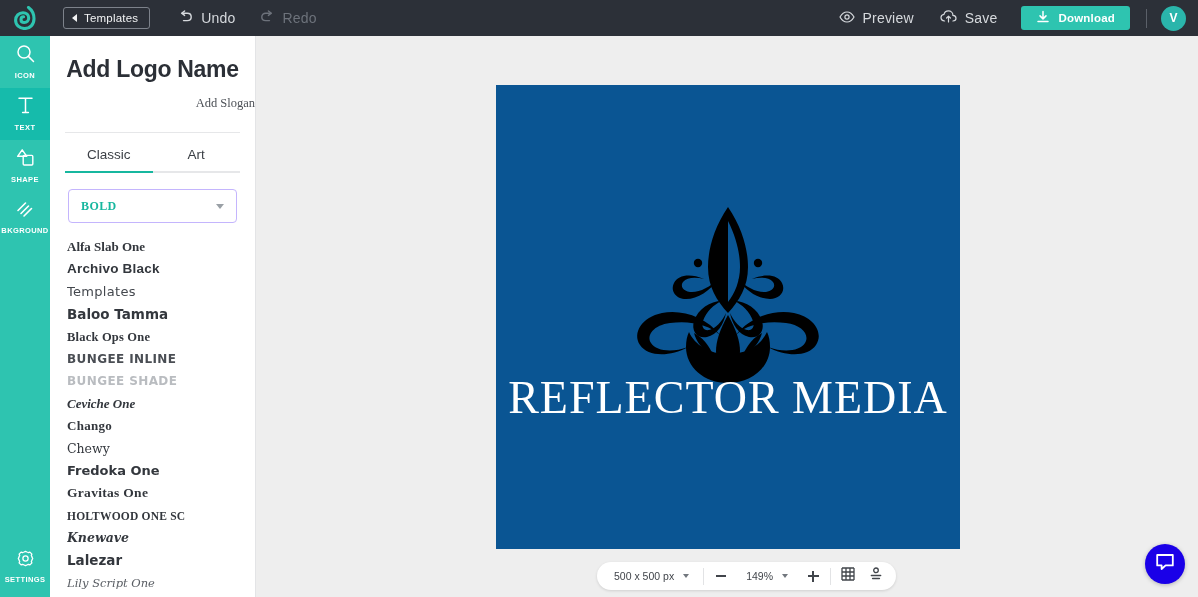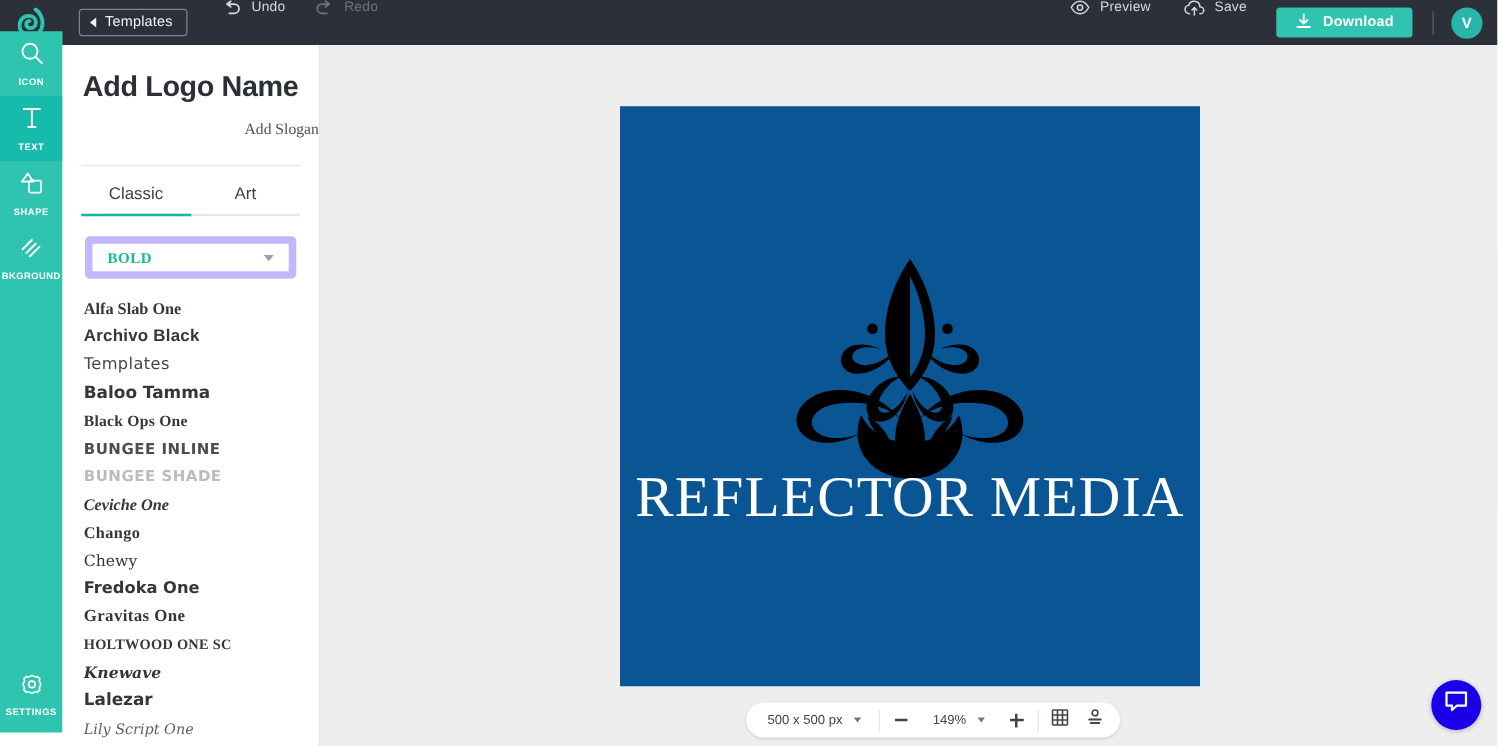--- a/index.html
+++ b/index.html
@@ -29,23 +29,23 @@
     background: transparent; color: #f2f3f4;
     font-size: 11.5px; font-weight: normal; letter-spacing: .2px;
     margin-left: 13px; cursor: pointer;
   }
   .chev-left {
     width: 0; height: 0; display:inline-block;
     border-top: 4px solid transparent; border-bottom: 4px solid transparent;
     border-right: 5px solid #f2f3f4;
   }
   .tb-action {
-    display: flex; gap: 8px;
+    display: flex; align-items: center; gap: 8px;
     height: 36px; padding: 0 12px; cursor: pointer;
-    font-size: 11px; color: #d6d9dd; letter-spacing: .2px;
+    font-size: 14px; color: #d6d9dd; letter-spacing: .2px;
   }
   .tb-action.is-disabled { color: #6d727b; cursor: default; }
   .tb-action.undo { margin-left: 16px; }
   .topbar-right {
     margin-left: auto; display: flex; align-items: center; height: 36px;
     padding-right: 12px; gap: 2px;
   }
   .dl-btn {
     display: flex; align-items: center; gap: 8px;
     height: 24px; padding: 0 15px; margin: 0 6px 0 10px;
@@ -55,21 +55,21 @@
   .tb-sep { width: 1px; height: 19px; background: #5b6069; margin: 0 12px 0 8px; }
   .avatar {
     width: 25px; height: 25px; border-radius: 50%;
     background: #2ab5ab; color: #fff;
     display: flex; align-items: center; justify-content: center;
     font-size: 12px; font-weight: bold; cursor: pointer;
   }
 
   
   .rail {
-    position: absolute; left: 0; top: 25px; width: 50px; height: 561px;
+    position: absolute; left: 0; top: 36px; width: 50px; height: 561px;
     background: #2ec4b0;
   }
   .rail-item {
     width: 50px; height: 52px; cursor: pointer;
     display: flex; flex-direction: column; align-items: center; justify-content: center;
     gap: 4px; color: #ffffff;
   }
   .rail-item.active { background: #16bbab; }
   .rail-label { font-size: 7.5px; font-weight: bold; letter-spacing: .4px; }
   .rail-settings { position: absolute; left: 0; bottom: 4px; }
@@ -94,21 +94,21 @@
     flex: 1; text-align: center; font-size: 13.5px; color: #3c4046;
     padding: 14px 0 9px; cursor: pointer;
   }
   .tabs-underline { height: 2px; background: #e6e7e9; margin: 0 15px; position: relative; }
   .tabs-underline::after {
     content: ""; position: absolute; left: 0; top: 0; width: 50%; height: 2px;
     background: #17b79f;
   }
   .weight-select {
     margin: 16px 18px 0; height: 34px;
-    border: 6px solid #c4b5fd; border-radius: 4px;
+    border: 1px solid #c4b5fd; border-radius: 4px;
     display: flex; align-items: center; padding: 0 12px; cursor: pointer;
   }
   .weight-select .val {
     font-size: 12px; font-weight: bold; color: #17b79f;
     font-family: "Liberation Serif", serif; letter-spacing: .4px;
   }
   .caret {
     margin-left: auto; width: 0; height: 0;
     border-left: 4px solid transparent; border-right: 4px solid transparent;
     border-top: 5px solid #9aa0a6;

